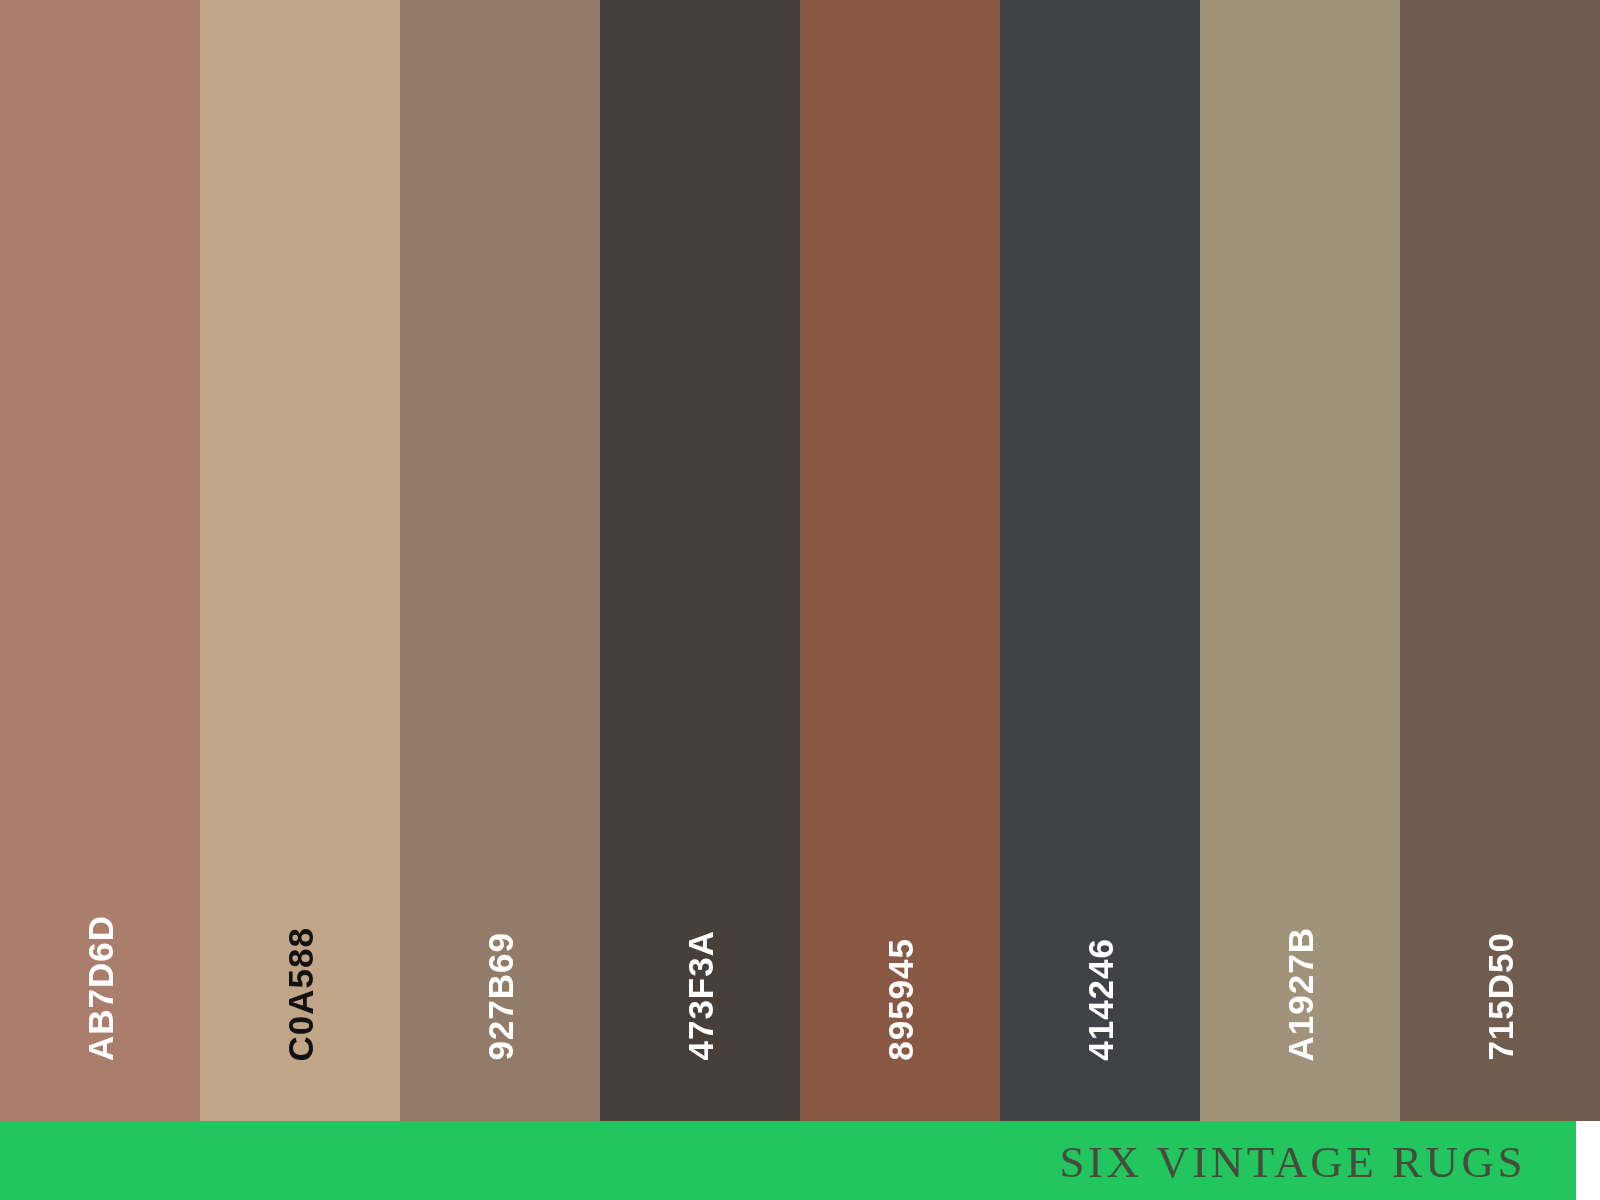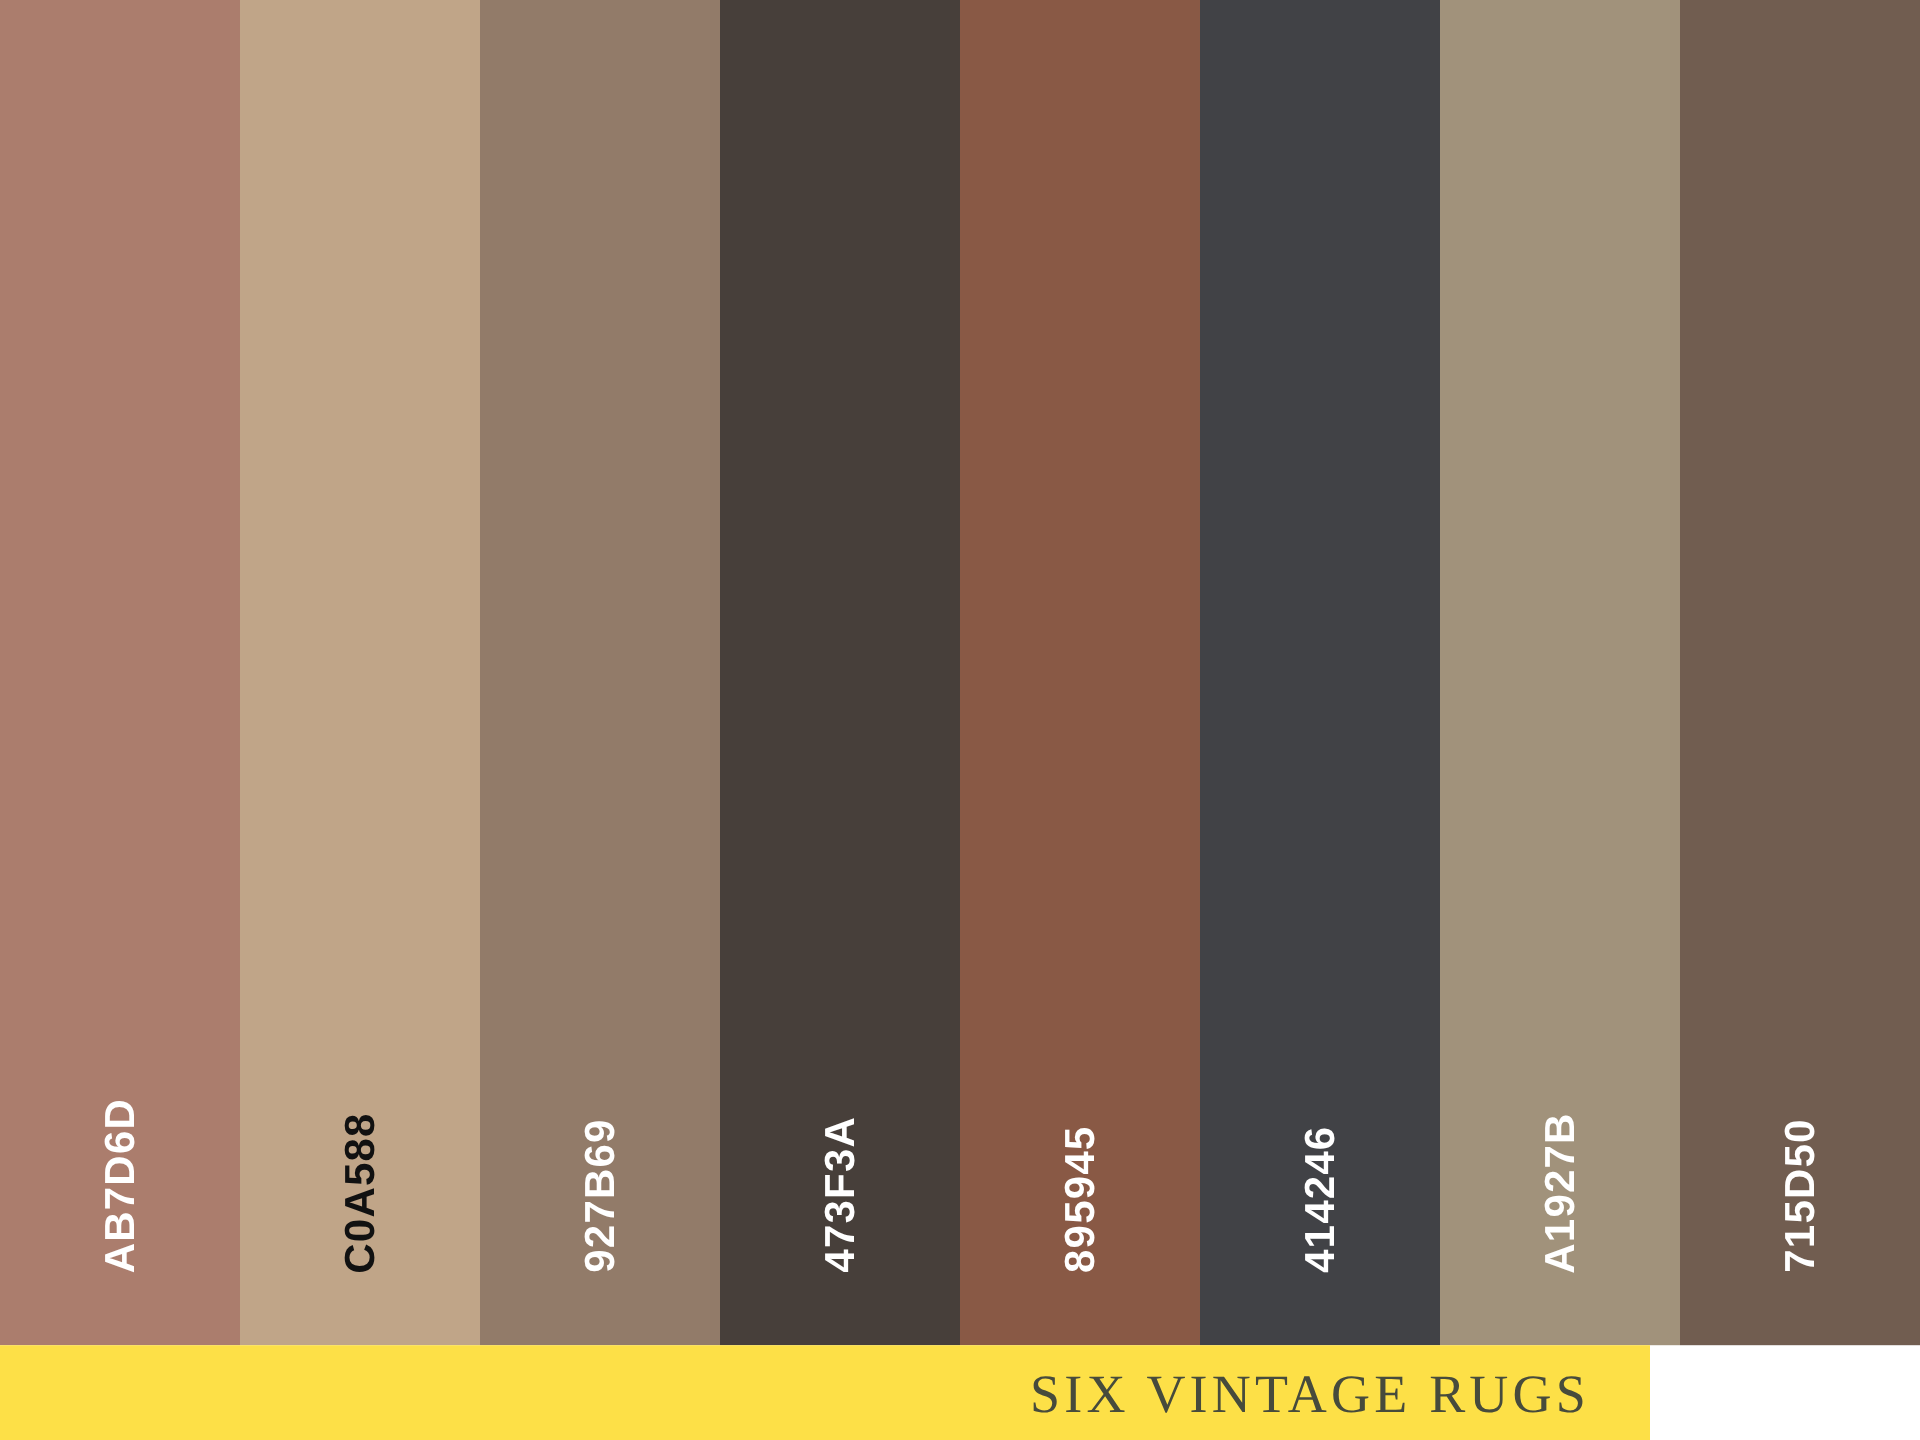--- a/index.html
+++ b/index.html
@@ -61,23 +61,23 @@
     font-weight: bold;
     letter-spacing: 1px;
     line-height: 1;
     margin-bottom: 60px;
     white-space: nowrap;
   }
 
   
   .footer {
     position: relative;
-    width: 1375px;
+    width: 1576px;
     height: 79px;
-    background: #fde047;
+    background: #22c55e;
     display: flex;
     align-items: center;
     justify-content: flex-end;
   }
 
   .brand-logo {
     font-family: "Liberation Serif", serif;
     font-size: 45px;
     font-weight: 400;
     letter-spacing: 3.5px;

